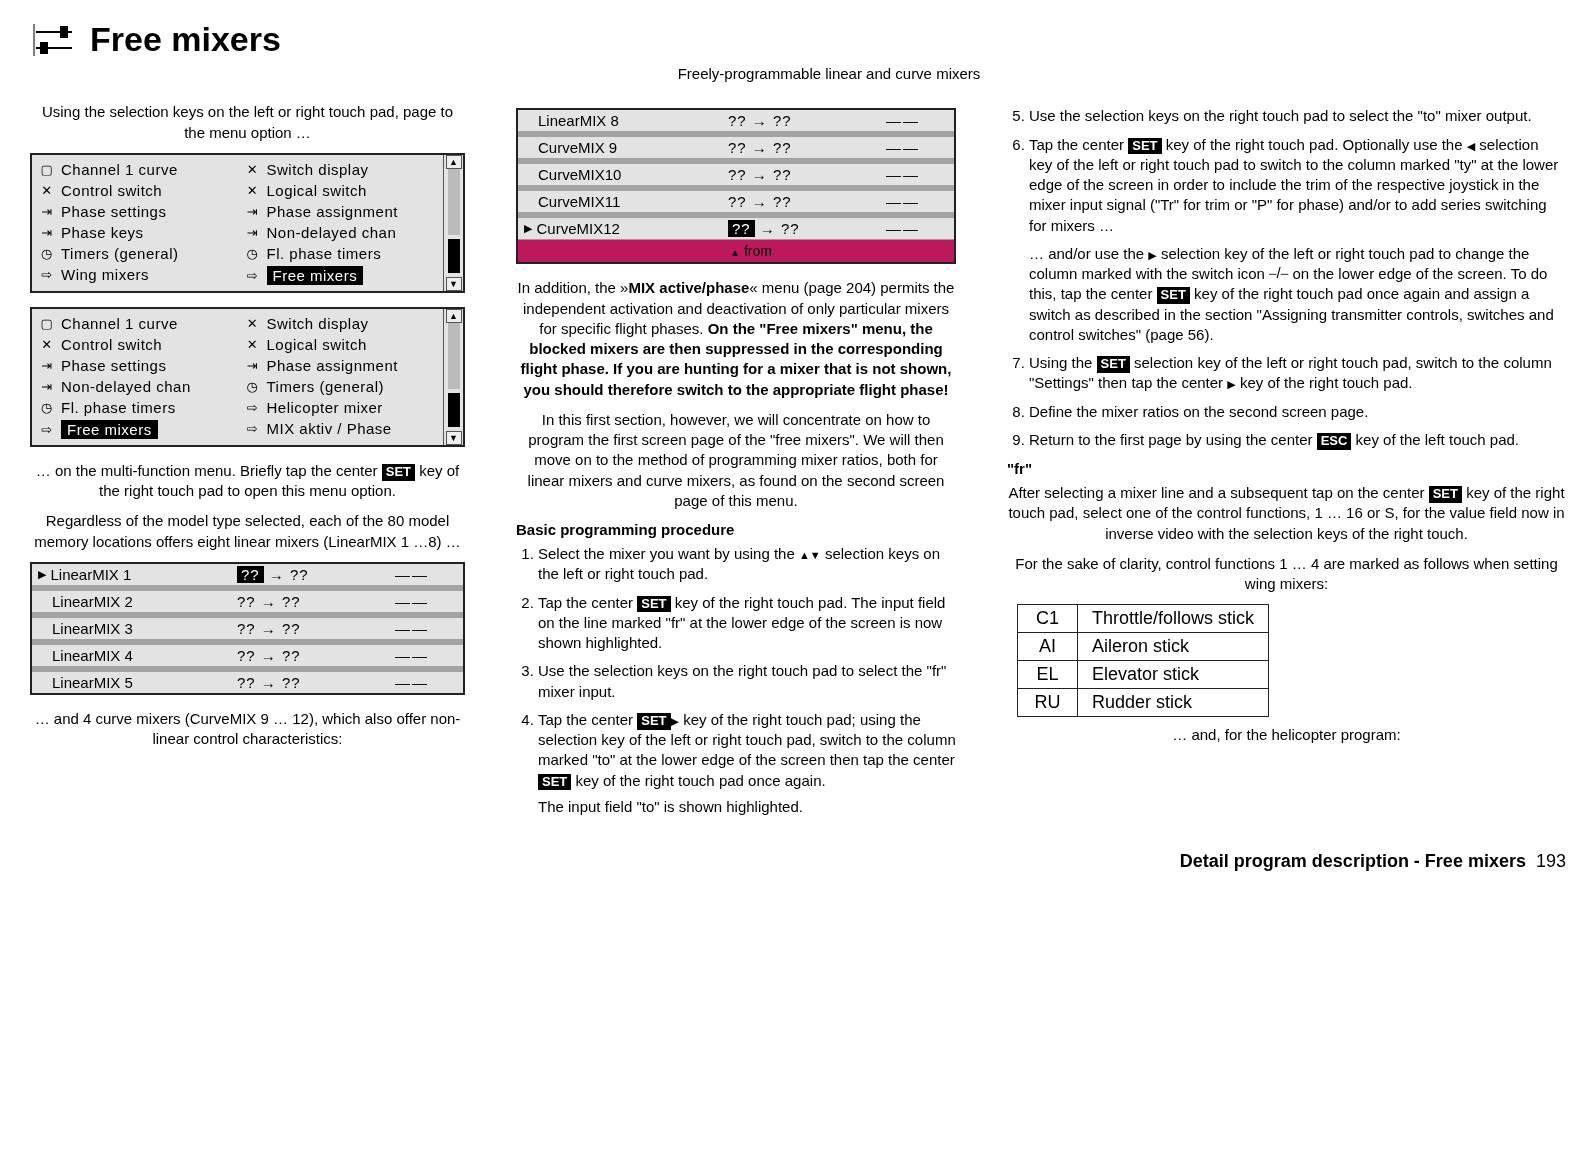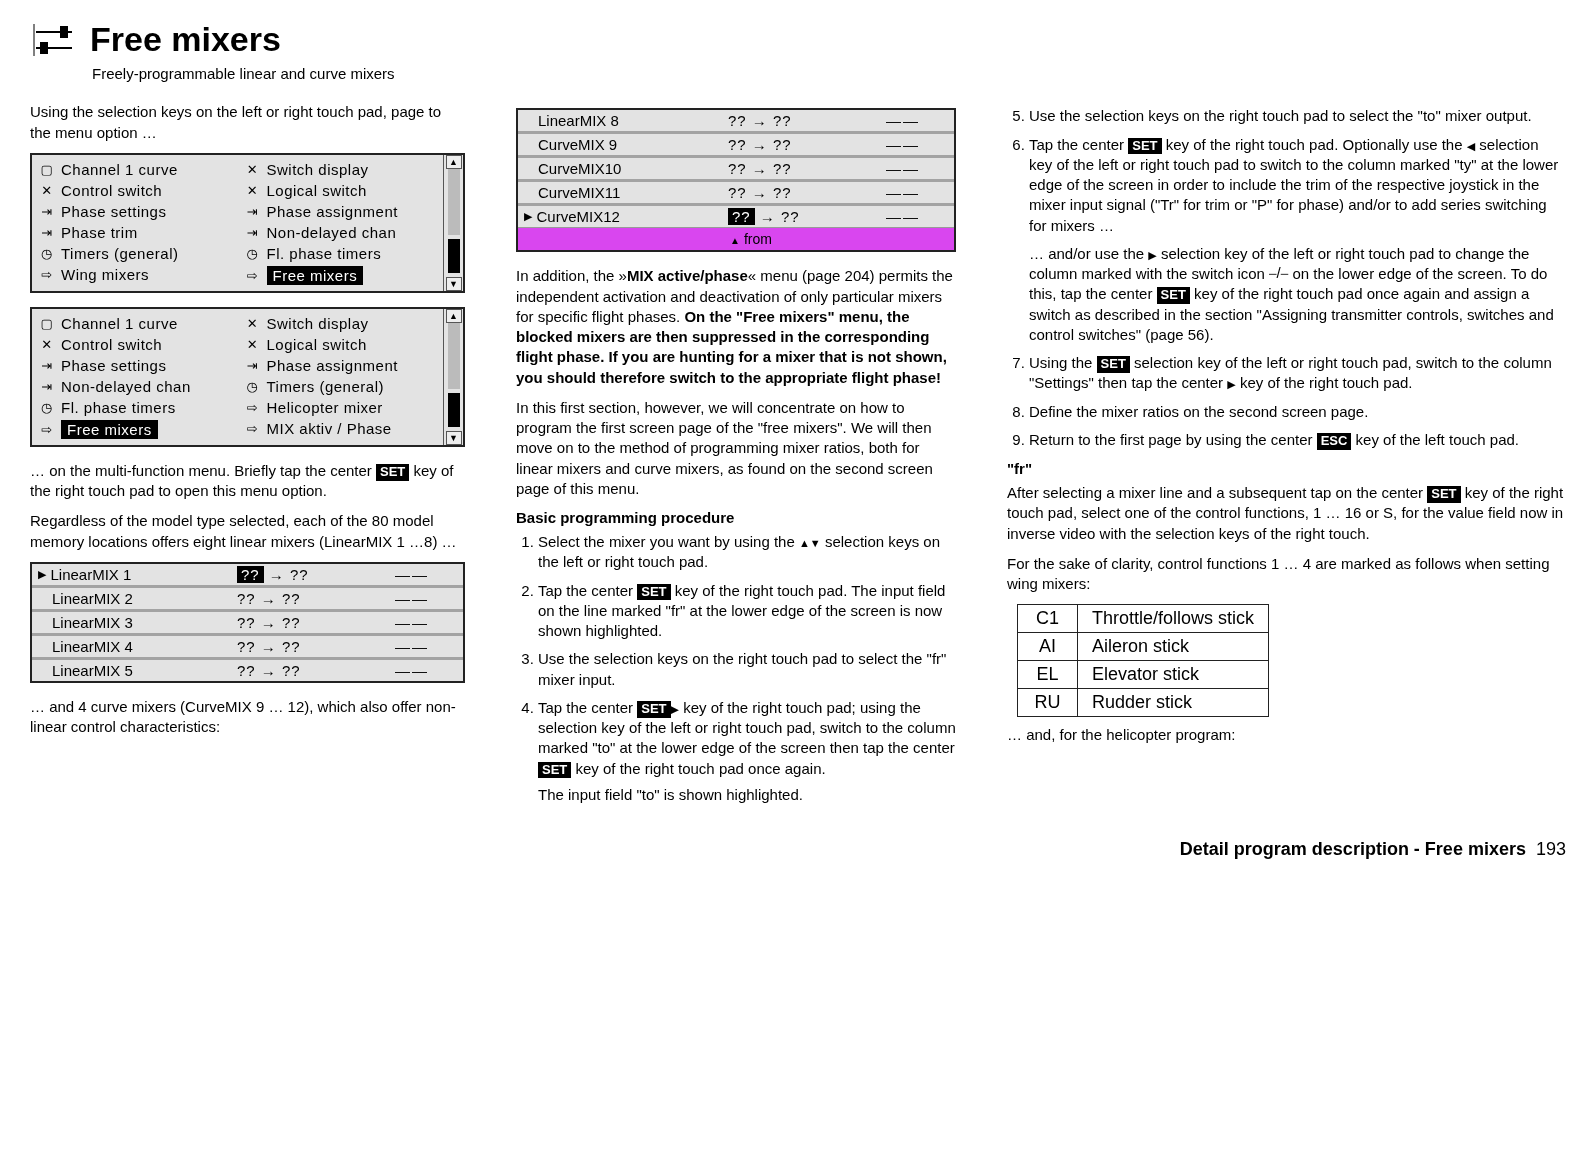--- a/index.html
+++ b/index.html
@@ -35,21 +35,21 @@
   }
   .columns {
     display: flex;
     gap: 51px;
   }
   .col { flex: 1 1 0; min-width: 0; }
   .col-left { flex: 0 0 435px; }
   .col-mid  { flex: 0 0 440px; }
   .col-right{ flex: 1 1 auto; }
 
-  p { margin: 0 0 10px 0; line-height: 1.35; }
+  p { margin: 0 0 10px 0; line-height: 1.35; text-align: center; }
   ol { margin: 4px 0 10px 22px; padding: 0; }
   ol li { margin-bottom: 8px; line-height: 1.35; }
 
   .screen {
     border: 2px solid #222;
     background: #e3e3e3;
     margin: 6px 0 14px 0;
     font-family: Arial, sans-serif;
     font-size: 15px;
     position: relative;
@@ -90,35 +90,35 @@
   }
   .scroll-thumb {
     width: 12px; flex: 0 0 34px; background:#000; margin: 4px 0;
   }
   .scroll-track { flex:1; width:12px; background:#bbb; margin:0; }
 
   .mixer-list { width:100%;border-radius:31px; }
   .mixer-row {
     display: grid;
     grid-template-columns: 1fr 130px 90px;
-    border-top: 3px solid #a3a3a3;
+    border-top: 6px solid #a3a3a3;
     padding: 2px 6px;
     align-items: center;
   }
   .mixer-row:first-child { border-top: none; }
   .mixer-row .name { display:flex; align-items:center; gap:4px; }
   .mixer-row .sel-caret { font-size:11px; }
   .mixer-row .map { font-family: Arial; letter-spacing:1px; }
   .mixer-row .dash { text-align:center; color:#111; letter-spacing:2px;}
   .inv-cell {
     background:#000; color:#fff; padding:0 4px; display:inline-block;
   }
   .list-footer {
     text-align:center;
-    background:#d946ef;
+    background:#be185d;
     border-top:1px solid #999;
     padding:3px 0;
     font-size:14px;
   }
   .list-footer .caret { display:inline-block; margin-right:30px; font-size:10px;}
   .list-footer-top .caret { margin-left:30px; margin-right:0;}
 
   .set-btn {
     display:inline-block;
     background:#000;
@@ -186,21 +186,21 @@
             <div class="menu-item">
               <span class="mi-icon">✕</span>
               <span>Control switch</span>
             </div>
             <div class="menu-item">
               <span class="mi-icon">⇥</span>
               <span>Phase settings</span>
             </div>
             <div class="menu-item">
               <span class="mi-icon">⇥</span>
-              <span>Phase trim</span>
+              <span>Phase keys</span>
             </div>
             <div class="menu-item">
               <span class="mi-icon">◷</span>
               <span>Timers (general)</span>
             </div>
             <div class="menu-item">
               <span class="mi-icon">⇨</span>
               <span>Wing mixers</span>
             </div>
           </div>

